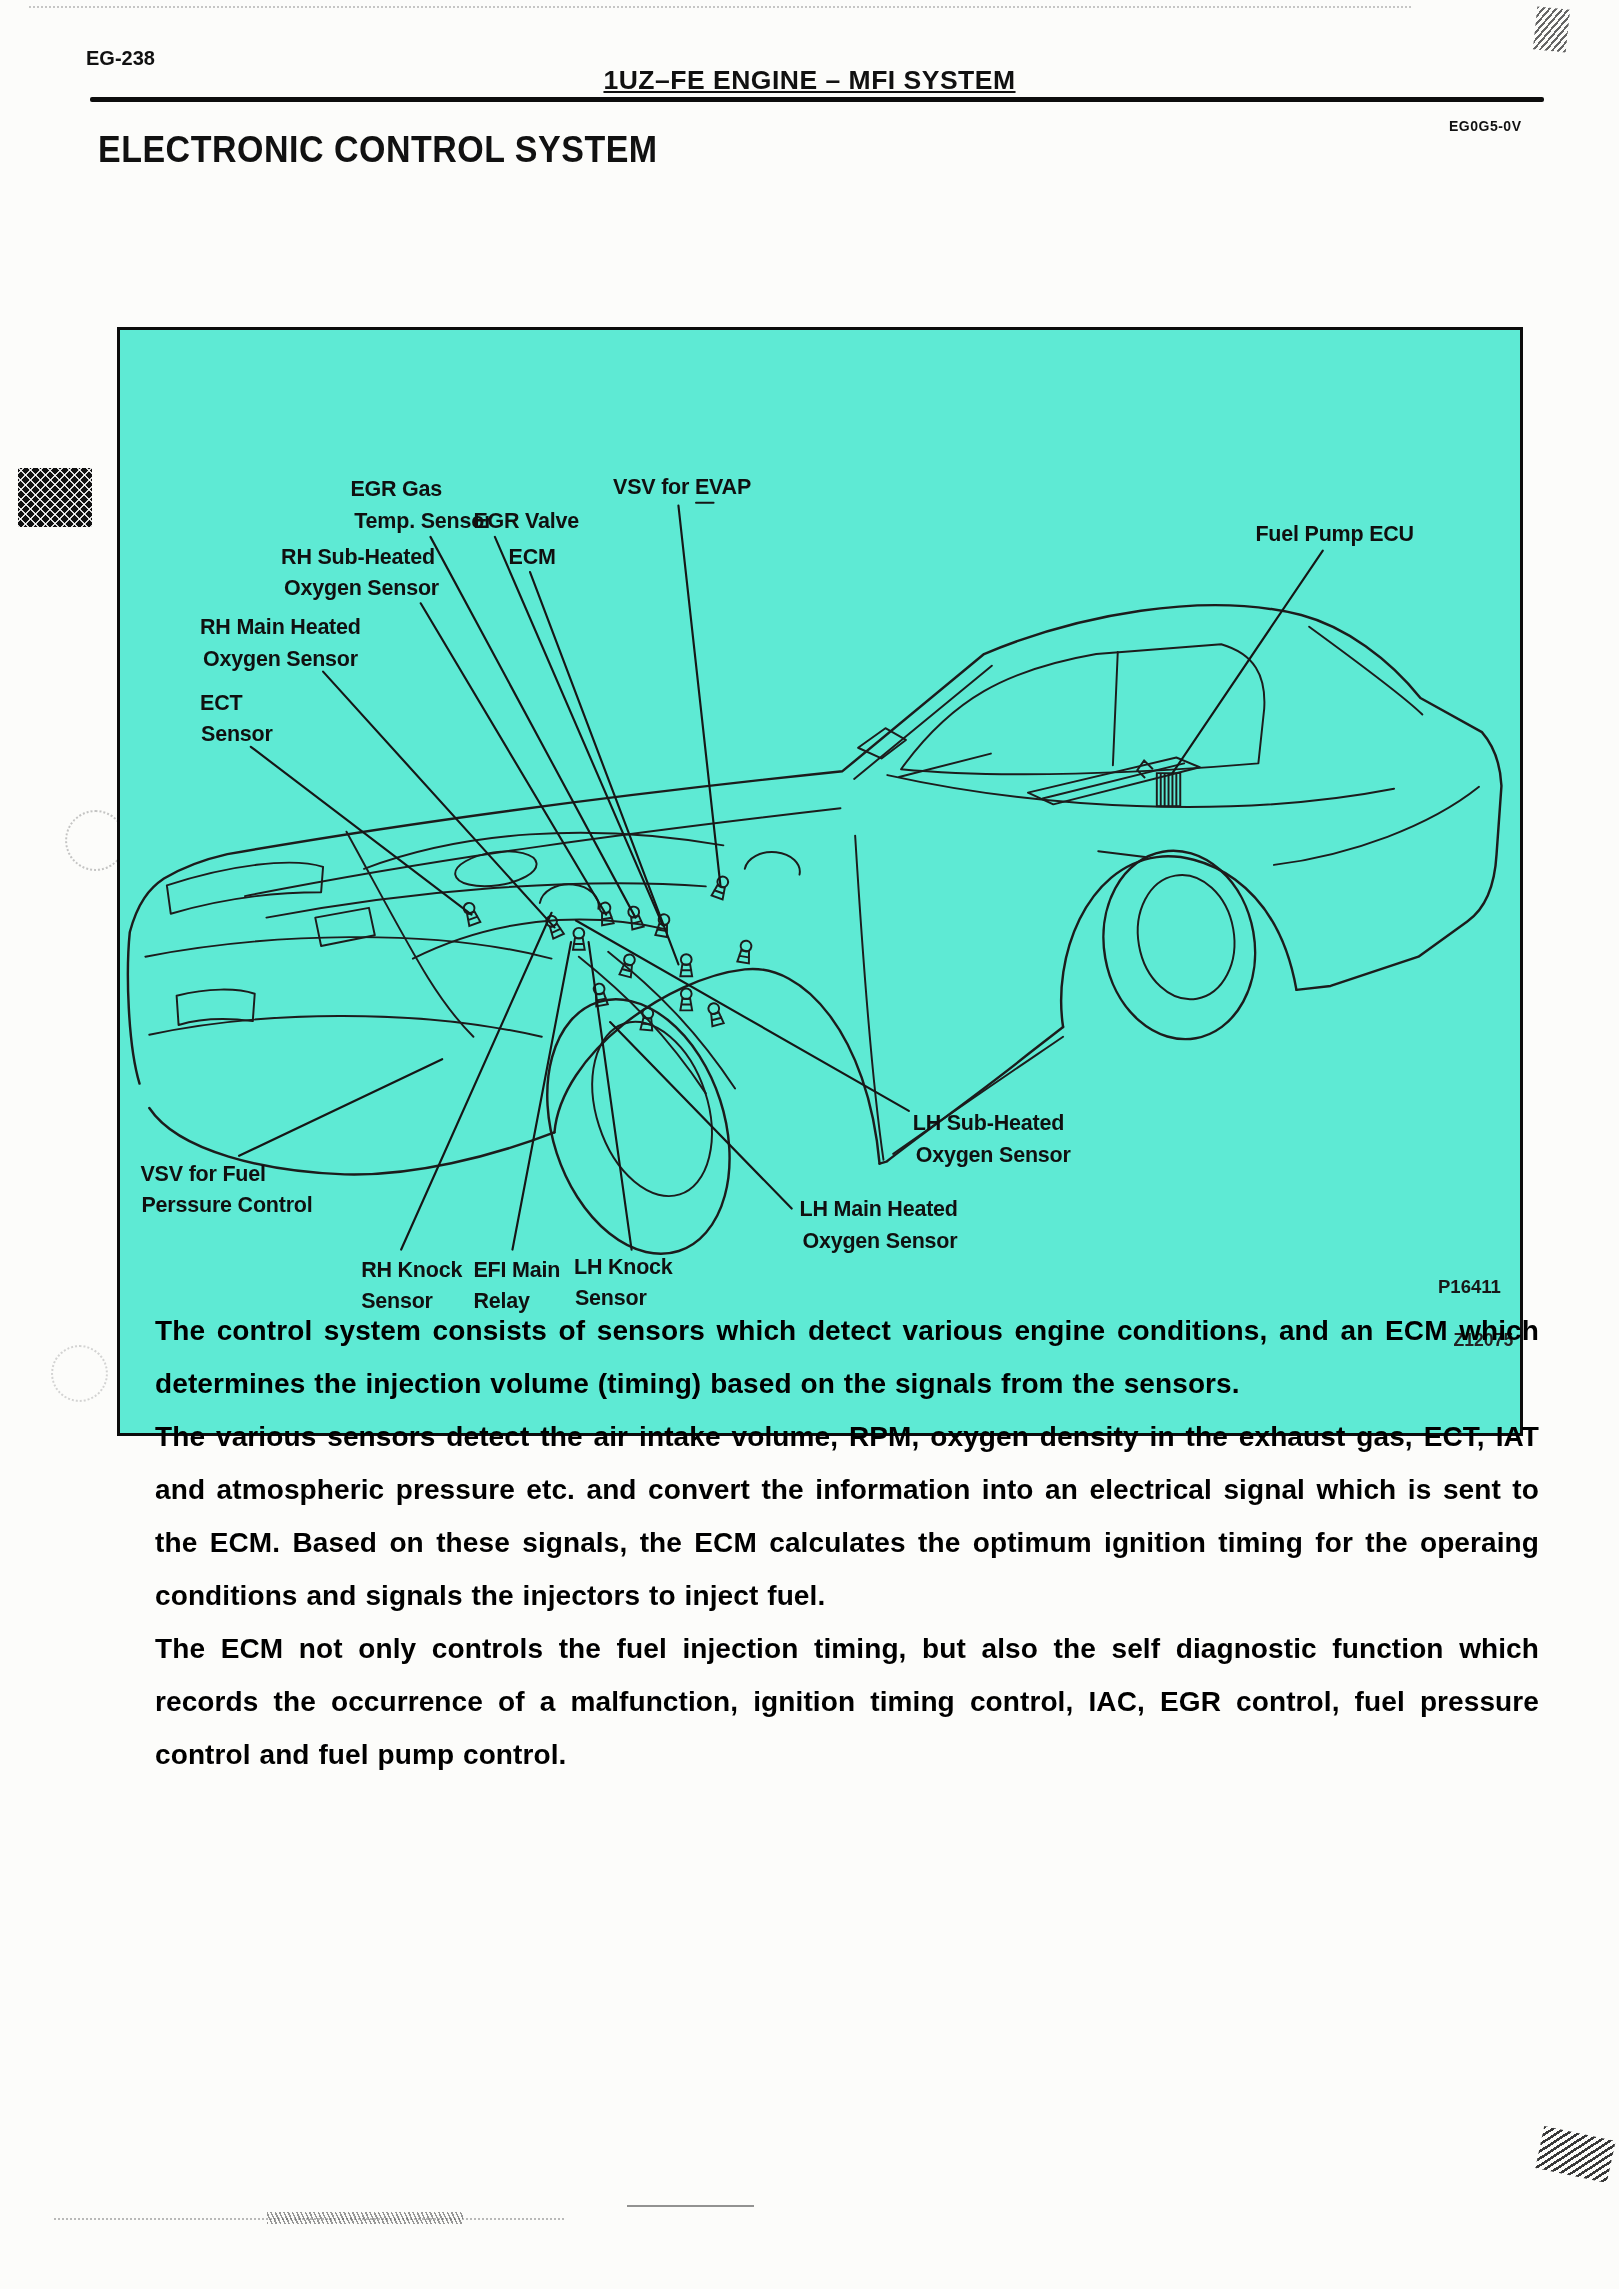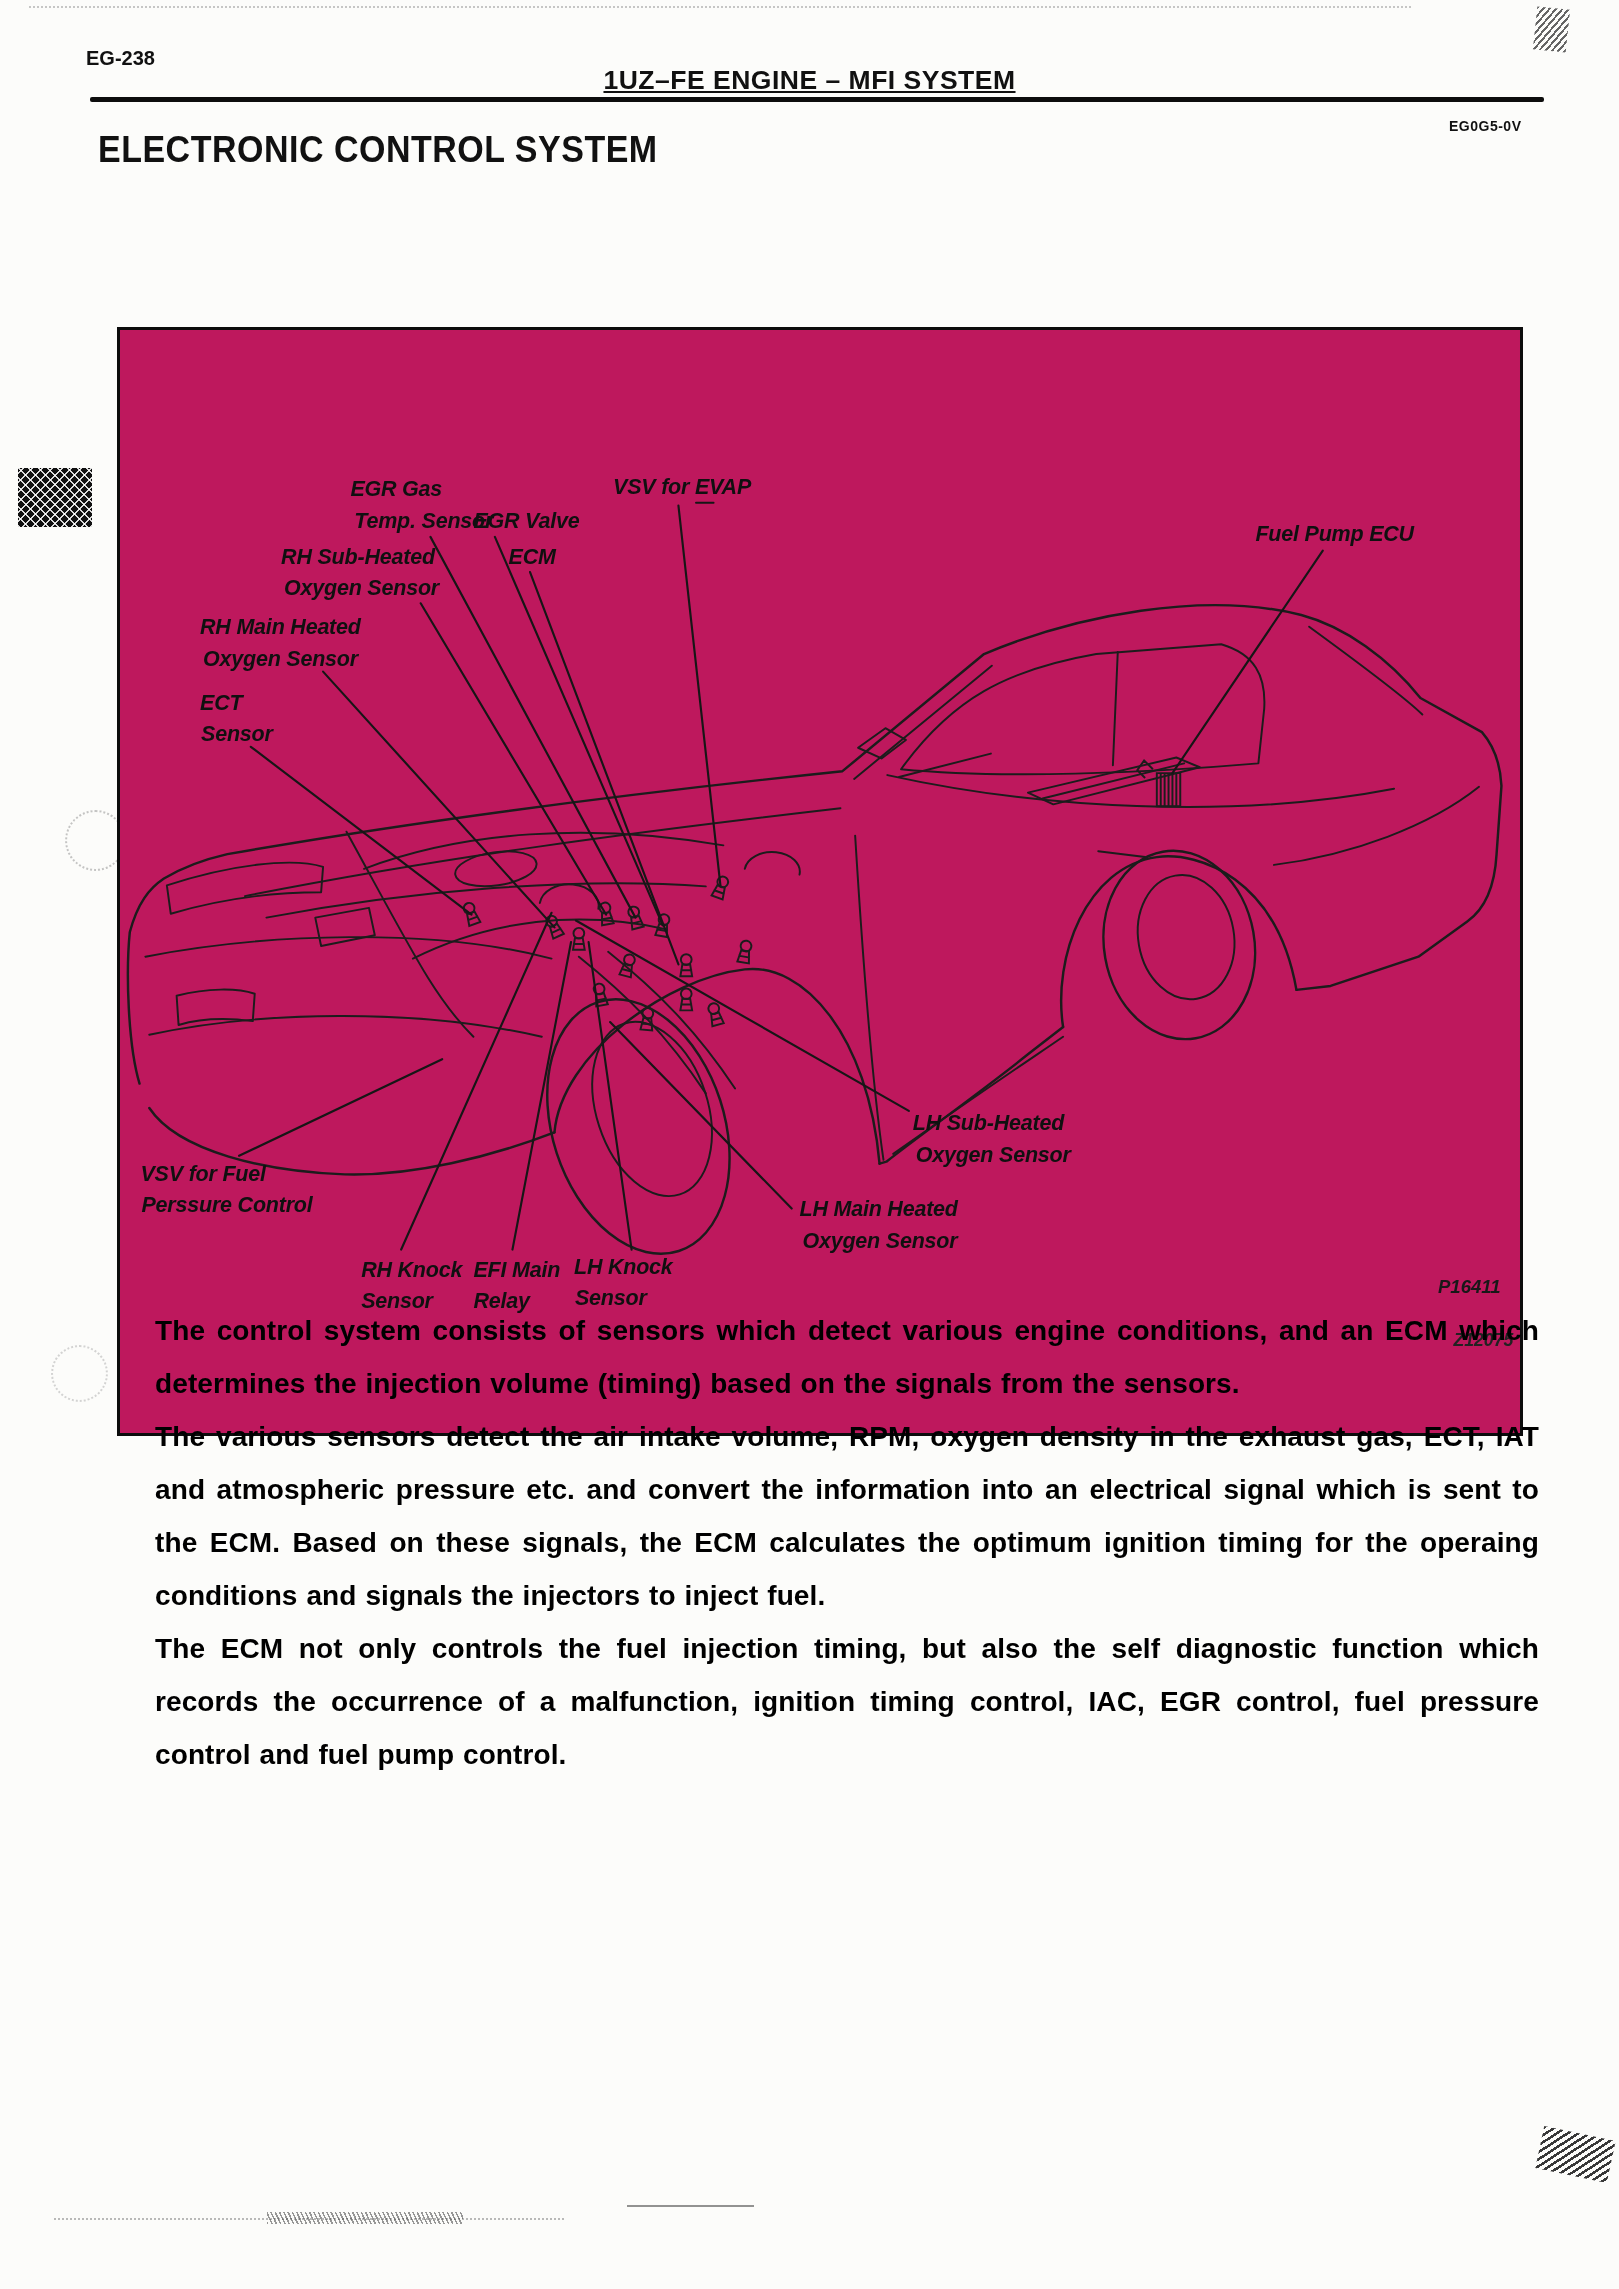--- a/index.html
+++ b/index.html
@@ -12,21 +12,21 @@
   .page-number{position:absolute;left:86px;top:47px;font-size:20px;font-weight:bold;letter-spacing:0;}
   .section-header{position:absolute;left:0;top:65px;width:1619px;text-align:center;
     font-size:26.5px;font-weight:bold;letter-spacing:0.5px;text-decoration:underline;}
   .header-rule{position:absolute;left:90px;top:97px;width:1454px;height:4.9px;background:#0d0d0d;border-radius:2px;}
   .page-title{position:absolute;left:98px;top:129px;font-size:34px;font-weight:bold;letter-spacing:0.5px;
     transform:scaleY(1.06);transform-origin:left top;}
   .doc-code{position:absolute;left:1449px;top:118px;font-size:14px;font-weight:bold;letter-spacing:0.5px;}
 
   
   .figure-box{position:absolute;left:117px;top:327px;width:1406px;height:1109px;
-    border:3.9px solid #0c0c0c;box-sizing:border-box;background:#be185d;font-style:italic;}
+    border:3.9px solid #0c0c0c;box-sizing:border-box;background:#5eead4;}
   .figure-box svg{display:block;width:100%;height:100%;}
   .fig-label{font-family:"Liberation Sans",sans-serif;font-size:22px;font-weight:bold;fill:#101010;letter-spacing:-.2px;}
   .fig-code{font-family:"Liberation Sans",sans-serif;font-size:19px;font-weight:bold;fill:#181818;}
   .fig-code-small{font-family:"Liberation Sans",sans-serif;font-size:18px;font-weight:bold;fill:#222;}
 
   
   .body-text{position:absolute;left:155px;top:1304px;width:1384px;
     font-size:28px;font-weight:bold;line-height:53px;text-align:justify;
     letter-spacing:0.1px;word-spacing:1px;color:#000000;}
   .body-text p{margin:0;}

